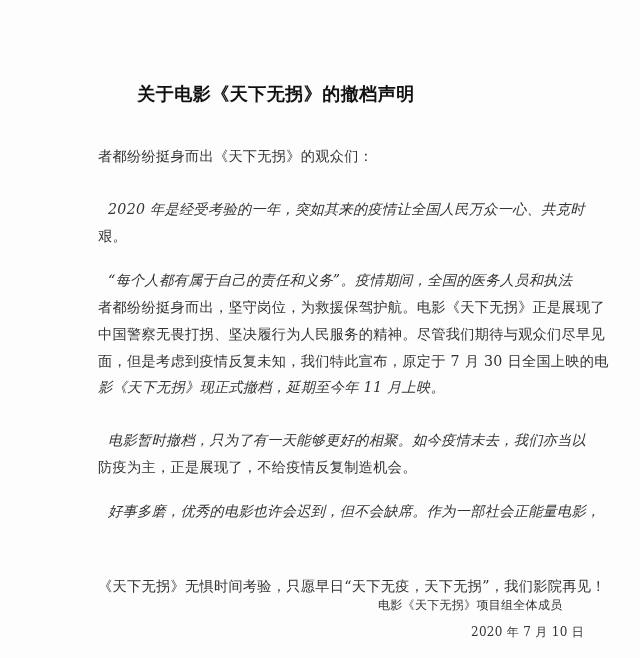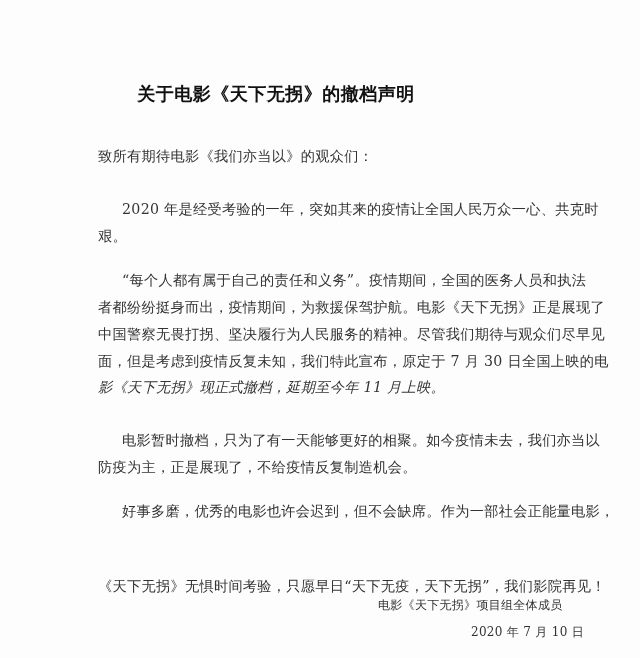--- a/index.html
+++ b/index.html
@@ -9,39 +9,39 @@
   }
   .title {
     position: absolute; top: 82px; left: 0; width: 552px; text-align: center;
     font-family: "DejaVu Sans", "Liberation Sans", sans-serif;
     font-weight: bold; font-size: 18px; color: #111; letter-spacing: 0.5px;
   }
   .line {
     position: absolute; left: 98px; font-size: 14.2px; white-space: nowrap; color: #333;
     letter-spacing: 0.3px;
   }
-  .indent { left: 122px; }
+  .indent { left: 108px; font-style: italic; }
   .sig { position: absolute; font-size: 12px; white-space: nowrap; color: #333; letter-spacing: 0.3px; margin-left: 28px; }
 </style>
 </head>
 <body>
 
 <div>
   <div class="title">关于电影《天下无拐》的撤档声明</div>
 
-  <div class="line" style="top:147px;">致所有期待电影《我们亦当以》的观众们：</div>
+  <div class="line" style="top:147px;">者都纷纷挺身而出《天下无拐》的观众们：</div>
 
   <div>
     <div class="line indent" style="top:200px;">2020 年是经受考验的一年，突如其来的疫情让全国人民万众一心、共克时</div>
     <div class="line" style="top:227px;">艰。</div>
   </div>
 
   <div>
     <div class="line indent" style="top:271px;">“每个人都有属于自己的责任和义务”。疫情期间，全国的医务人员和执法</div>
-    <div class="line" style="top:298px;">者都纷纷挺身而出，疫情期间，为救援保驾护航。电影《天下无拐》正是展现了</div>
+    <div class="line" style="top:298px;">者都纷纷挺身而出，坚守岗位，为救援保驾护航。电影《天下无拐》正是展现了</div>
     <div class="line" style="top:325px;">中国警察无畏打拐、坚决履行为人民服务的精神。尽管我们期待与观众们尽早见</div>
     <div class="line" style="top:352px;">面，但是考虑到疫情反复未知，我们特此宣布，原定于 7 月 30 日全国上映的电</div>
     <div class="line" style="top:378px;font-style:italic;">影《天下无拐》现正式撤档，延期至今年 11 月上映。</div>
   </div>
 
   <div>
     <div class="line indent" style="top:431px;">电影暂时撤档，只为了有一天能够更好的相聚。如今疫情未去，我们亦当以</div>
     <div class="line" style="top:458px;">防疫为主，正是展现了，不给疫情反复制造机会。</div>
   </div>
 

